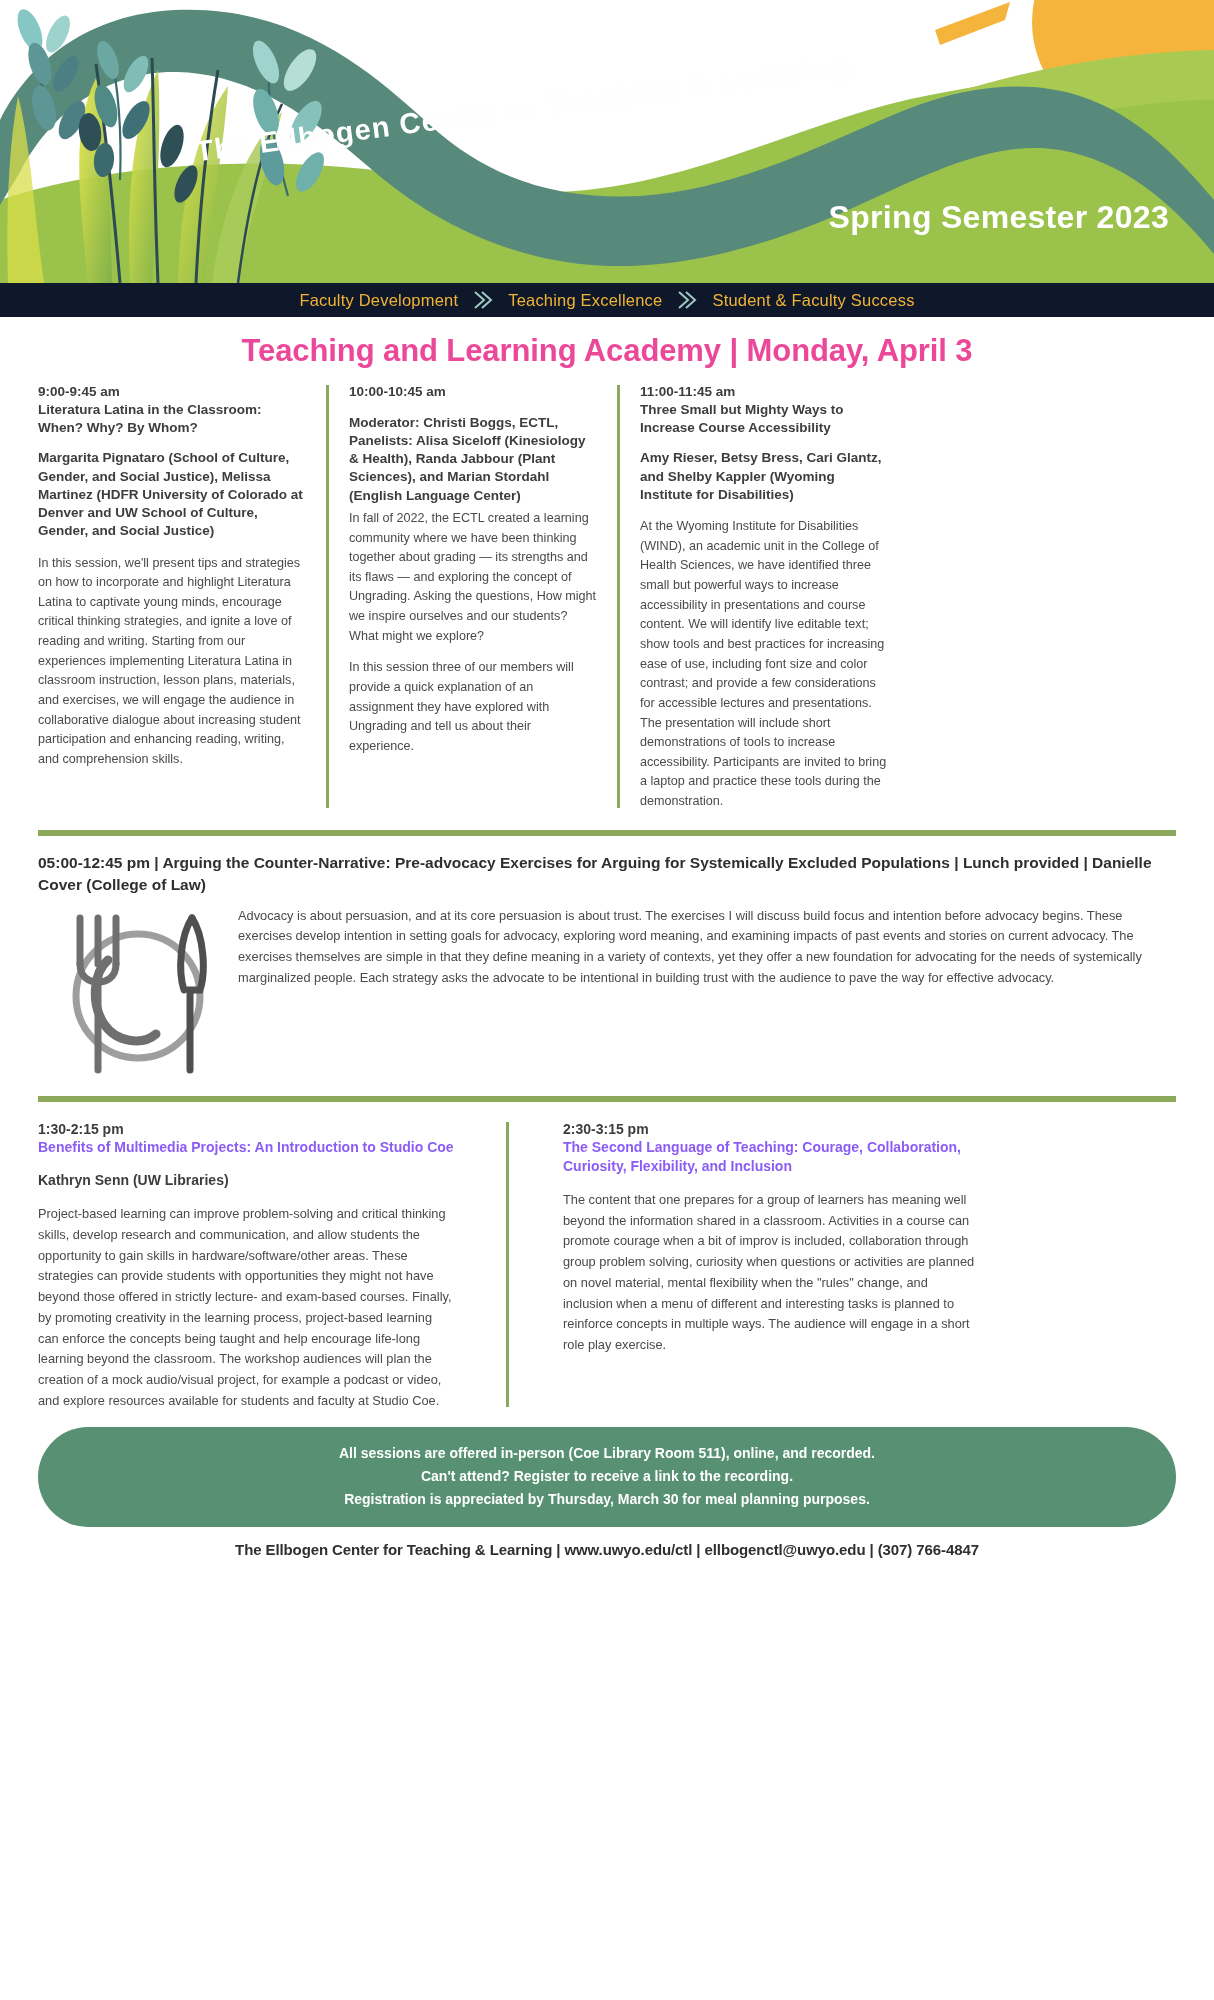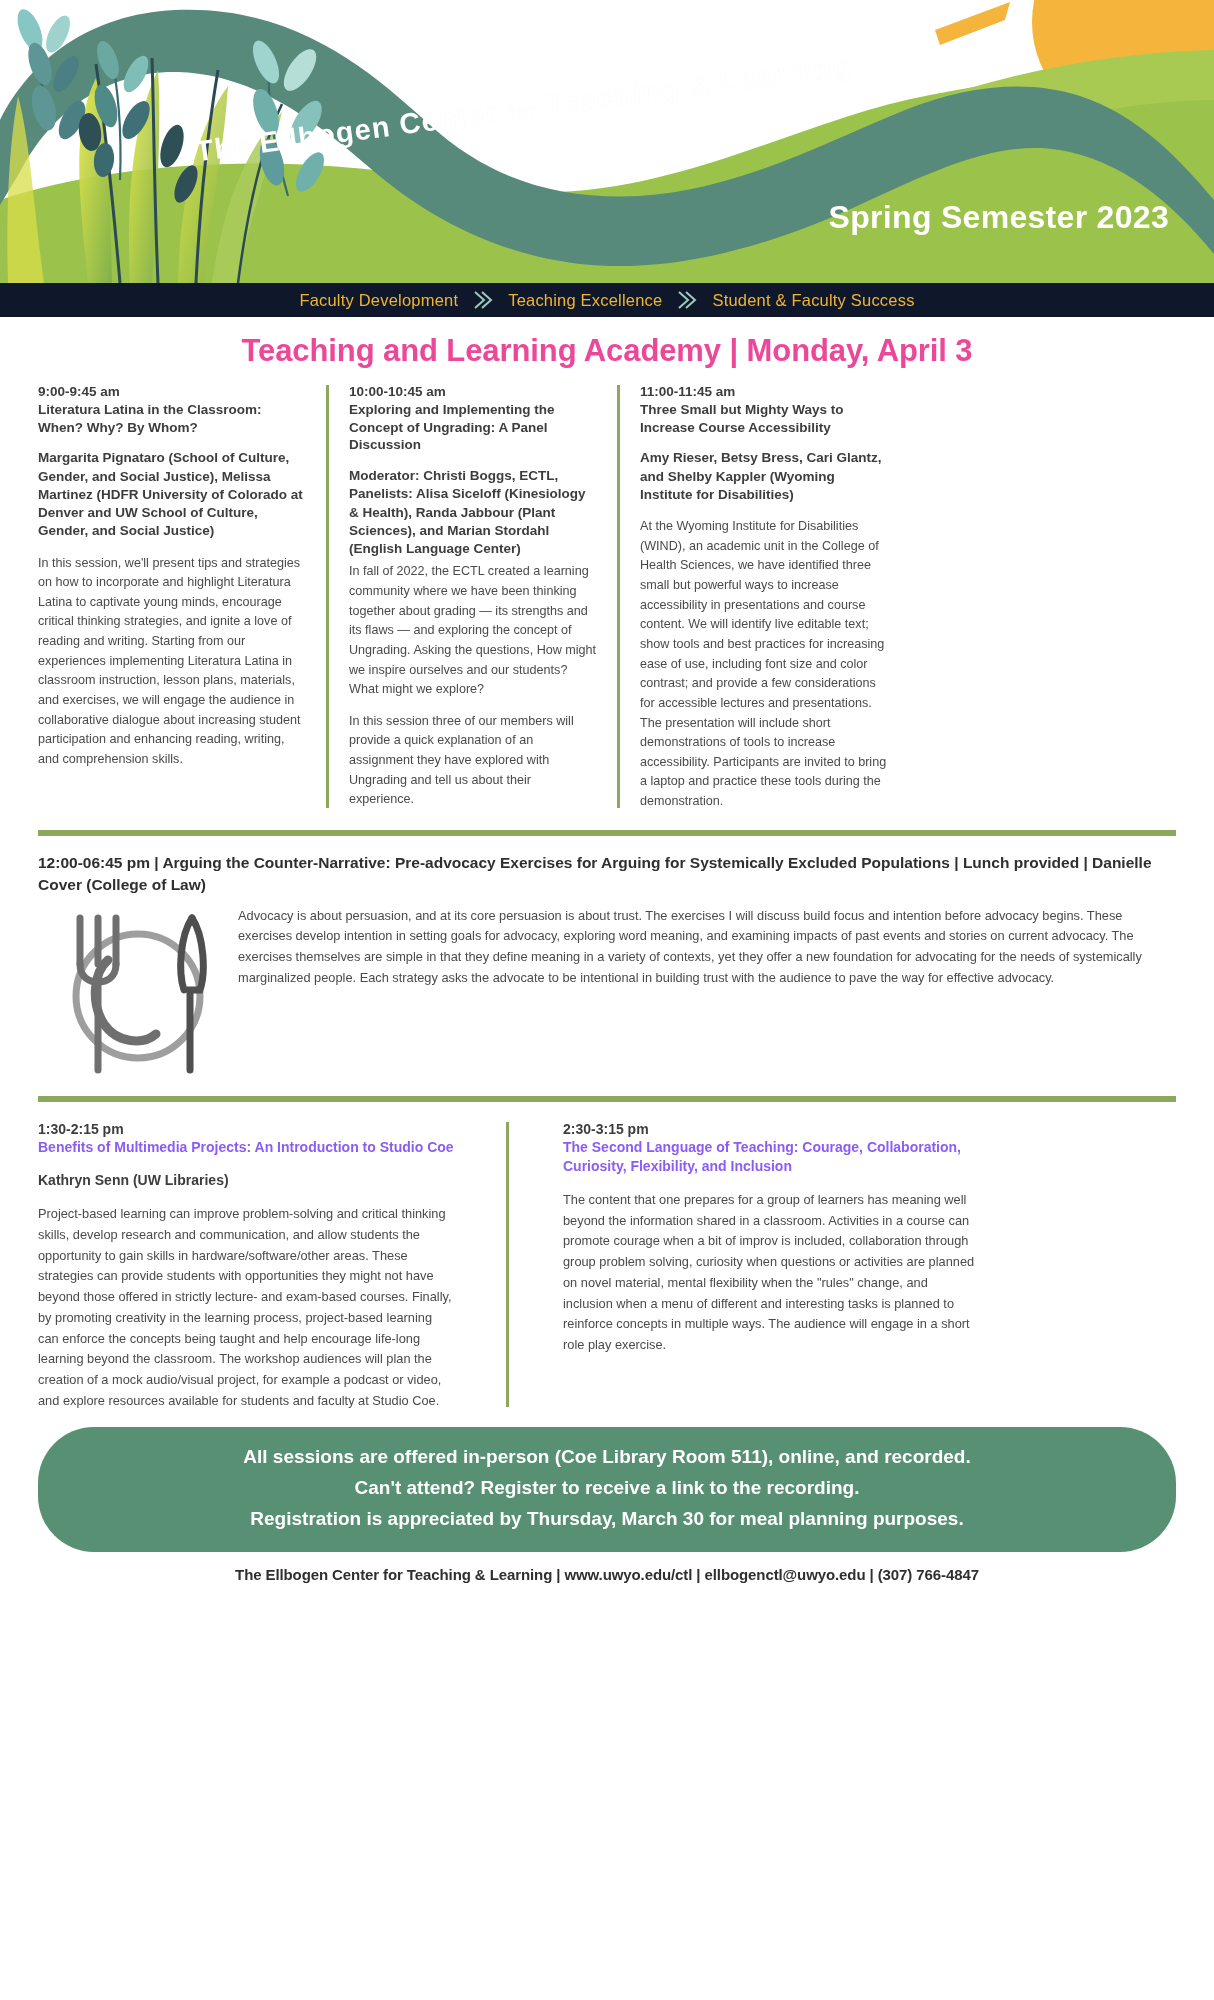--- a/index.html
+++ b/index.html
@@ -194,21 +194,21 @@
   
   .pill {
     margin: 16px 38px 0 38px;
     background: #579072;
     border-radius: 56px;
     padding: 15px 30px 17px 30px;
     text-align: center;
   }
   .pill-line {
     color: #ffffff;
-    font-size: 19px;
+    font-size: 14px;
     font-weight: bold;
     line-height: 1.62;
   }
   .footline {
     text-align: center;
     font-size: 15px;
     font-weight: bold;
     color: #2f2f2f;
     padding-top: 14px;
     letter-spacing: -0.1px;
@@ -327,41 +327,40 @@
       <div class="sess-time">9:00-9:45 am</div>
       <div class="sess-title">Literatura Latina in the Classroom: When? Why? By Whom?</div>
       <div class="sess-people">Margarita Pignataro (School of Culture, Gender, and Social Justice), Melissa Martinez (HDFR University of Colorado at Denver and UW School of Culture, Gender, and Social Justice)</div>
       <div class="sess-body">In this session, we'll present tips and strategies on how to incorporate and highlight Literatura Latina to captivate young minds, encourage critical thinking strategies, and ignite a love of reading and writing. Starting from our experiences implementing Literatura Latina in classroom instruction, lesson plans, materials, and exercises, we will engage the audience in collaborative dialogue about increasing student participation and enhancing reading, writing, and comprehension skills.</div>
     </div>
 
     <div class="col-div"></div>
 
     <div class="col mid">
       <div class="sess-time">10:00-10:45 am</div>
-      <div class="sess-title">Exploring and Implementing the Concept of Ungrading: A Panel Discussion</div>
       <div class="sess-people">Moderator: Christi Boggs, ECTL, Panelists: Alisa Siceloff (Kinesiology &amp; Health), Randa Jabbour (Plant Sciences), and Marian Stordahl (English Language Center)</div>
       <div class="sess-body nogap">In fall of 2022, the ECTL created a learning community where we have been thinking together about grading — its strengths and its flaws — and exploring the concept of Ungrading. Asking the questions, How might we inspire ourselves and our students? What might we explore?</div>
       <div class="sess-body p2">In this session three of our members will provide a quick explanation of an assignment they have explored with Ungrading and tell us about their experience.</div>
     </div>
 
     <div class="col-div"></div>
 
     <div class="col right">
       <div class="sess-time">11:00-11:45 am</div>
       <div class="sess-title">Three Small but Mighty Ways to Increase Course Accessibility</div>
       <div class="sess-people">Amy Rieser, Betsy Bress, Cari Glantz, and Shelby Kappler (Wyoming Institute for Disabilities)</div>
       <div class="sess-body">At the Wyoming Institute for Disabilities (WIND), an academic unit in the College of Health Sciences, we have identified three small but powerful ways to increase accessibility in presentations and course content. We will identify live editable text; show tools and best practices for increasing ease of use, including font size and color contrast; and provide a few considerations for accessible lectures and presentations. The presentation will include short demonstrations of tools to increase accessibility. Participants are invited to bring a laptop and practice these tools during the demonstration.</div>
     </div>
 
   </div>
 
   <div class="rule"></div>
 
   <div class="lunch">
-    <div class="lunch-head">12:00-06:45 pm | Arguing the Counter-Narrative: Pre-advocacy Exercises for Arguing for Systemically Excluded Populations | Lunch provided | Danielle Cover (College of Law)</div>
+    <div class="lunch-head">05:00-12:45 pm | Arguing the Counter-Narrative: Pre-advocacy Exercises for Arguing for Systemically Excluded Populations | Lunch provided | Danielle Cover (College of Law)</div>
     <div class="lunch-row">
       <div class="plate-wrap">
         <svg width="176" height="168" viewBox="0 0 176 168">
 
           <circle cx="88" cy="86" r="62" fill="none" stroke="#9e9e9e" stroke-width="7"></circle>
 
           <path d="M58 50 C 44 62, 40 92, 54 114 C 66 132, 92 136, 106 124" fill="none" stroke="#6f6f6f" stroke-width="9" stroke-linecap="round"></path>
 
           <g fill="none" stroke="#6f6f6f" stroke-width="7" stroke-linecap="round">
             <path d="M30 8 L30 54"></path>

